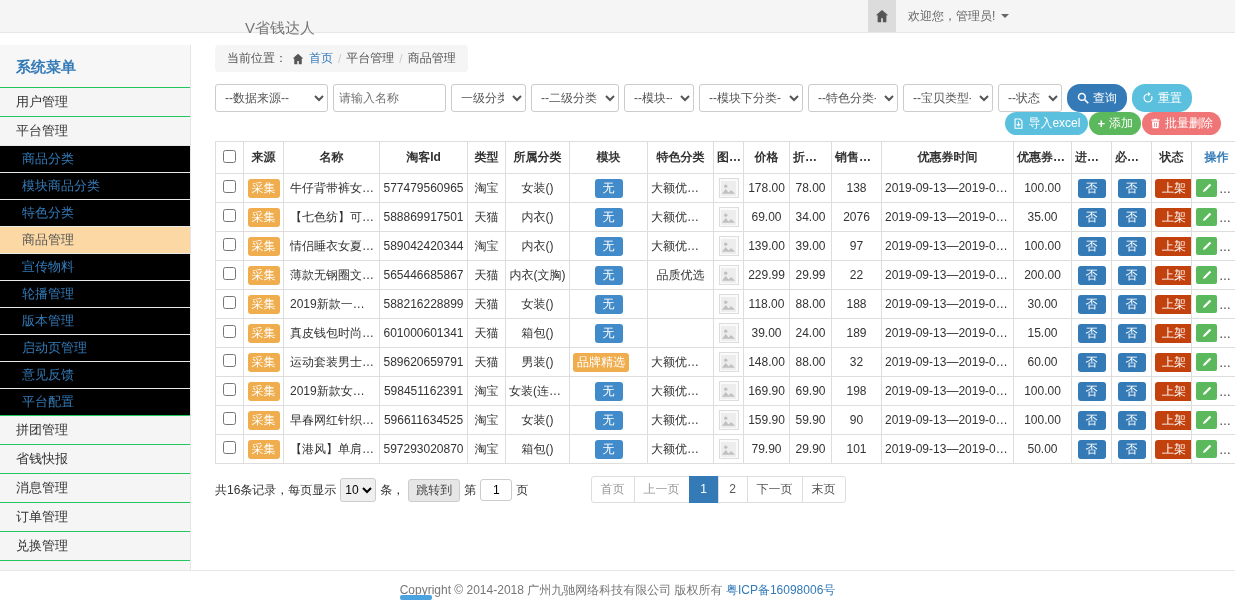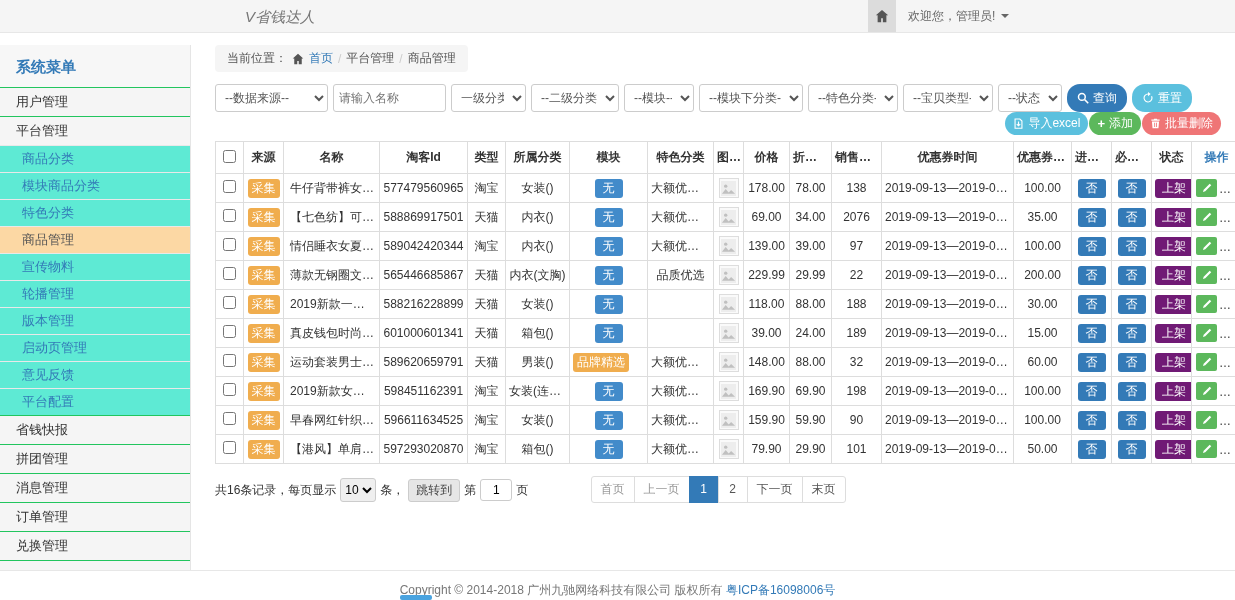--- a/index.html
+++ b/index.html
@@ -4,32 +4,32 @@
 <style>
   * { margin:0; padding:0; box-sizing:border-box; }
   html,body { width:1235px; height:600px; }
   body {
     font-family:"Liberation Sans","DejaVu Sans",sans-serif;
     font-size:12px; color:#333; background:#fff;
     position:relative; overflow:hidden;
   }
   
   .topbar { height:33px; background:#f5f5f5; border-bottom:1px solid #e7e7e7; position:relative; z-index:6; }
-  .topbar-title { position:absolute; left:245px; top:0; line-height:33px; font-size:15px; color:#777;font-style:italic; }
+  .topbar-title { position:absolute; left:245px; top:11px; line-height:33px; font-size:15px; color:#777; }
   .topbar-right { position:absolute; left:868px; top:0; height:32px; display:flex; align-items:stretch; }
   .home-btn { width:28px; background:#dcdcdc; display:flex; align-items:center; justify-content:center; cursor:pointer; }
   .user-menu { display:flex; align-items:center; gap:6px; padding:0 12px; color:#666; cursor:pointer; }
   .caret { width:0; height:0; border-left:4px solid transparent; border-right:4px solid transparent; border-top:4px solid #666; }
   
   .sidebar { position:absolute; left:0; top:45px; width:191px; bottom:0; background:#f7f7f7; border-right:1px solid #e5e5e5; z-index:1; }
   .sidebar-title { color:#337ab7; font-size:15px; font-weight:bold; padding:13px 16px 10px; }
   .menu { list-style:none; }
   .menu li { white-space:nowrap; overflow:hidden; }
   .menu-top { height:29px; line-height:28px; background:#f5f5f5; color:#333; border-top:1px solid #22c55e; padding-left:16px; font-size:13px; cursor:pointer; }
-  .menu-sub { height:27px; line-height:26px; background:#5eead4; color:#337ab7; border-top:1px solid #e9e9e9; padding-left:22px; font-size:13px; cursor:pointer; }
+  .menu-sub { height:27px; line-height:26px; background:#000000; color:#337ab7; border-top:1px solid #e9e9e9; padding-left:22px; font-size:13px; cursor:pointer; }
   .menu-sub.active { background:#fcd8a4; color:#555; }
   .menu li:last-child { border-bottom:1px solid #ddd; }
   
   .main { position:absolute; left:215px; top:45px; width:1006px; z-index:2; }
   .breadcrumb { display:inline-flex; align-items:center; gap:5px; background:#f5f5f5; border-radius:4px; padding:5px 12px; color:#555; }
   .breadcrumb .link { color:#337ab7; cursor:pointer; }
   .breadcrumb .sep { color:#ccc; }
   
   .filter-row { display:flex; align-items:center; gap:5px; margin-top:12px; }
   #filter-fields { display:flex; align-items:center; gap:5px; }
@@ -53,21 +53,21 @@
   
   table { width:1006px; border-collapse:collapse; table-layout:fixed; margin-top:6px; background:#fff; }
   th,td { border:1px solid #ddd; padding:4px 3px; text-align:center; font-size:12px;
           overflow:hidden; white-space:nowrap; text-overflow:ellipsis; }
   th { font-weight:bold; color:#333; padding:7px 3px; background:#fff; }
   th.op-head { color:#337ab7; }
   td.name-cell { text-align:left; padding-left:6px; color:#333; }
   .badge-orange { background:#f0ad4e; color:#fff; padding:1px 4px; border-radius:3px; display:inline-block; }
   .badge-blue { background:#428bca; color:#fff; padding:1px 8px; border-radius:3px; display:inline-block; }
   .pill-blue { background:#337ab7; color:#fff; padding:1px 8px; border-radius:3px; display:inline-block; cursor:pointer; }
-  .pill-green { background:#701a75; color:#fff; padding:1px 7px; border-radius:3px; display:inline-block; cursor:pointer; }
+  .pill-green { background:#c2410c; color:#fff; padding:1px 7px; border-radius:3px; display:inline-block; cursor:pointer; }
   .thumb { width:20px; height:20px; border:1px solid #ddd; display:inline-flex; align-items:center; justify-content:center; background:#fafafa; vertical-align:middle; }
   .icon-btn { width:21px; height:18px; border:none; border-radius:2px; display:inline-flex; align-items:center; justify-content:center; cursor:pointer; margin:0 1px; }
   .icon-btn.edit { background:#5cb85c; } .icon-btn.del { background:#d9534f; }
   
   .pager-row { position:relative; margin-top:12px; height:28px; }
   .records { position:absolute; left:0; top:50%; transform:translateY(-50%); display:flex; align-items:center; gap:4px; color:#333; }
   .records select { height:24px; border:1px solid #ccc; border-radius:3px; font-family:inherit; font-size:12px; }
   .jump-chip { background:#e6e6e6; border:1px solid #ccc; border-radius:3px; padding:2px 7px; cursor:pointer; color:#444; }
   .jump-input { width:32px; height:22px; border:1px solid #ccc; border-radius:3px; text-align:center; font-family:inherit; font-size:12px; }
   .pagination { display:flex; width:max-content; margin:0 auto; }
@@ -109,22 +109,22 @@
       <li class="menu-sub">商品分类</li>
       <li class="menu-sub">模块商品分类</li>
       <li class="menu-sub">特色分类</li>
       <li class="menu-sub active">商品管理</li>
       <li class="menu-sub">宣传物料</li>
       <li class="menu-sub">轮播管理</li>
       <li class="menu-sub">版本管理</li>
       <li class="menu-sub">启动页管理</li>
       <li class="menu-sub">意见反馈</li>
       <li class="menu-sub">平台配置</li>
+      <li class="menu-top">拼团管理</li>
       <li class="menu-top">省钱快报</li>
-      <li class="menu-top">拼团管理</li>
       <li class="menu-top">消息管理</li>
       <li class="menu-top">订单管理</li>
       <li class="menu-top">兑换管理</li>
       <li class="menu-top"></li>
     </ul>
 </aside>
 
 <main class="main">
 
   <div class="breadcrumb">

